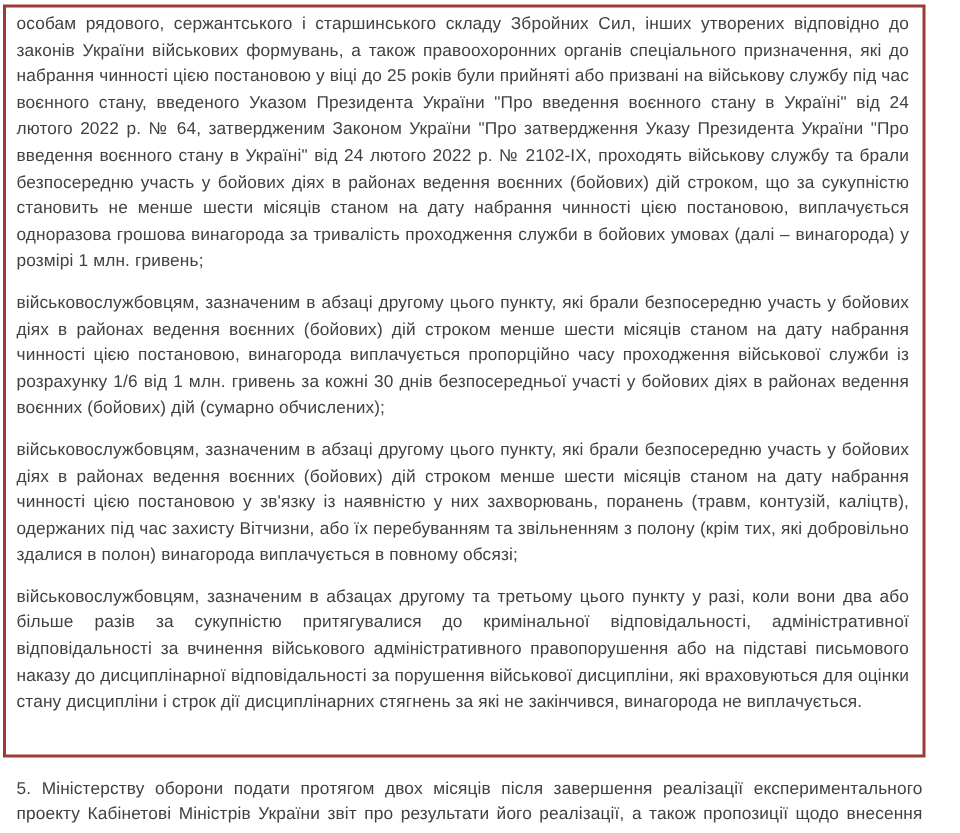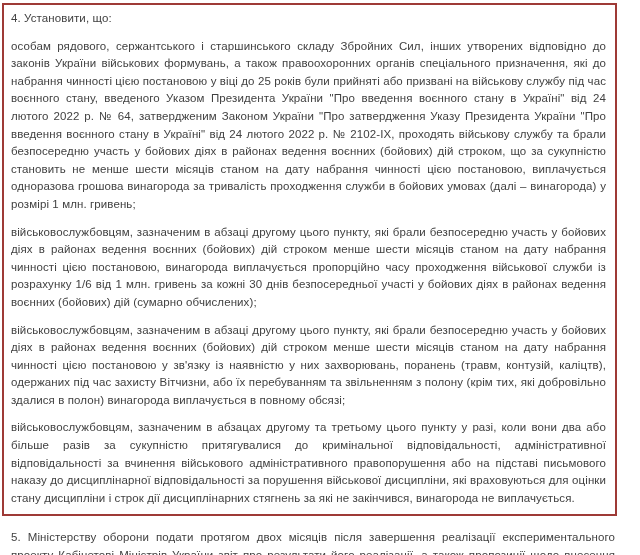--- a/index.html
+++ b/index.html
@@ -32,35 +32,34 @@
   .heading {
     margin: 2px 0 10px 0;
     text-align: left;
   }
   .para {
     margin: 0 0 10px 0;
     text-align: justify;
     text-justify: inter-word;
   }
   .para:last-child {
-    margin-bottom: 0;
+    margin-bottom: 18px;
   }
   .outside-para {
     margin: 13px 25px 0 11px;
     text-align: justify;
     text-justify: inter-word;
   }
 </style>
 </head>
 <body>
 
 <div class="page">
 
   <div class="highlight-box">
-    <p class="heading">4. Установити, що:</p>
 
     <p class="para">особам рядового, сержантського і старшинського складу Збройних Сил, інших утворених відповідно до законів України військових формувань, а також правоохоронних органів спеціального призначення, які до набрання чинності цією постановою у віці до 25 років були прийняті або призвані на військову службу під час воєнного стану, введеного Указом Президента України "Про введення воєнного стану в Україні" від 24 лютого 2022 р. № 64, затвердженим Законом України "Про затвердження Указу Президента України "Про введення воєнного стану в Україні" від 24 лютого 2022 р. № 2102-IX, проходять військову службу та брали безпосередню участь у бойових діях в районах ведення воєнних (бойових) дій строком, що за сукупністю становить не менше шести місяців станом на дату набрання чинності цією постановою, виплачується одноразова грошова винагорода за тривалість проходження служби в бойових умовах (далі – винагорода) у розмірі 1 млн. гривень;</p>
 
     <p class="para">військовослужбовцям, зазначеним в абзаці другому цього пункту, які брали безпосередню участь у бойових діях в районах ведення воєнних (бойових) дій строком менше шести місяців станом на дату набрання чинності цією постановою, винагорода виплачується пропорційно часу проходження військової служби із розрахунку 1/6 від 1 млн. гривень за кожні 30 днів безпосередньої участі у бойових діях в районах ведення воєнних (бойових) дій (сумарно обчислених);</p>
 
     <p class="para">військовослужбовцям, зазначеним в абзаці другому цього пункту, які брали безпосередню участь у бойових діях в районах ведення воєнних (бойових) дій строком менше шести місяців станом на дату набрання чинності цією постановою у зв'язку із наявністю у них захворювань, поранень (травм, контузій, каліцтв), одержаних під час захисту Вітчизни, або їх перебуванням та звільненням з полону (крім тих, які добровільно здалися в полон) винагорода виплачується в повному обсязі;</p>
 
     <p class="para">військовослужбовцям, зазначеним в абзацах другому та третьому цього пункту у разі, коли вони два або більше разів за сукупністю притягувалися до кримінальної відповідальності, адміністративної відповідальності за вчинення військового адміністративного правопорушення або на підставі письмового наказу до дисциплінарної відповідальності за порушення військової дисципліни, які враховуються для оцінки стану дисципліни і строк дії дисциплінарних стягнень за які не закінчився, винагорода не виплачується.</p>
   </div>
 

